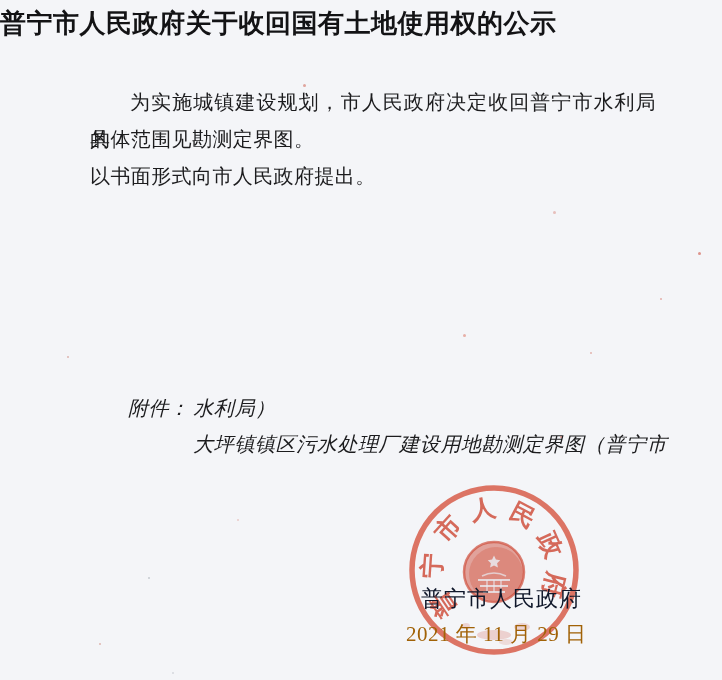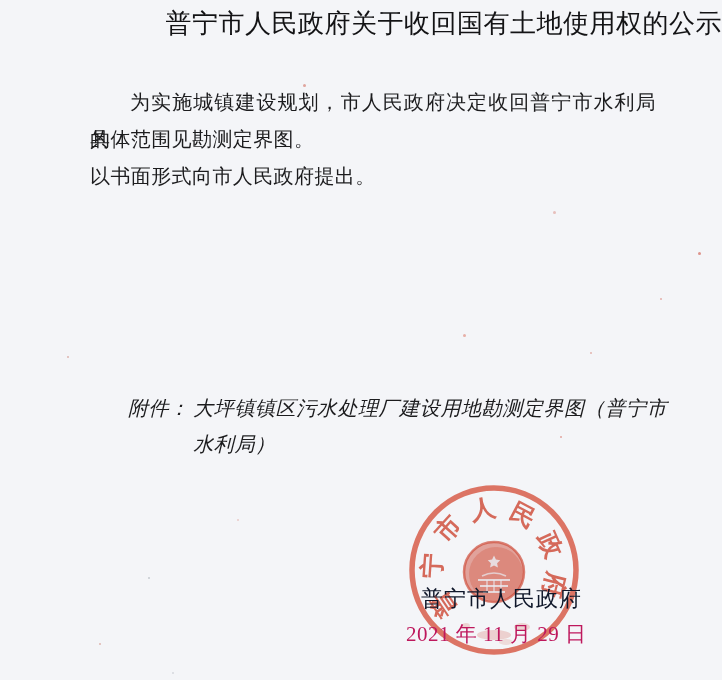--- a/index.html
+++ b/index.html
@@ -17,23 +17,23 @@
     background: var(--page-bg);
     font-family: "Liberation Serif", "DejaVu Serif", serif;
     color: var(--text);
     overflow: hidden;
   }
   .title {
     position: absolute;
     top: 6px;
     left: 0;
     right: 0;
-    text-align: right;
+    text-align: left;
     font-size: 26px;
-    font-weight: 400;
+    font-weight: 700;
     letter-spacing: 0.5px;
     color: #131315;
     white-space: nowrap;
   }
   .body-block {
     position: absolute;
     left: 90px;
     top: 84px;
     width: 566px;
     font-size: 20px;
@@ -88,21 +88,21 @@
     color: #0f172a;
     z-index: 3;
     white-space: nowrap;
   }
   .sig-date {
     position: absolute;
     left: 406px;
     top: 620px;
     font-size: 21px;
     letter-spacing: 0.5px;
-    color: #be185d;
+    color: #a16207;
     z-index: 3;
     white-space: nowrap;
   }
   .noise { position: absolute; inset: 0; z-index: 1; pointer-events: none; }
   .speck { position: absolute; border-radius: 50%; }
 </style>
 </head>
 <body>
 
 <div class="page">
@@ -111,22 +111,22 @@
 
   <div class="body-block">
     <div class="bline ind just">为实施城镇建设规划，市人民政府决定收回普宁市水利局的</div>
     <div class="bline">具体范围见勘测定界图。</div>
     <div class="bline">以书面形式向市人民政府提出。</div>
   </div>
 
   <div class="attach">
     <div class="attach-label">附件：</div>
     <div class="attach-content">
+      <div class="aline">水利局）</div>
       <div class="aline">大坪镇镇区污水处理厂建设用地勘测定界图（普宁市</div>
-      <div class="aline">水利局）</div>
     </div>
   </div>
 
   <svg class="seal" viewBox="0 0 172 172" xmlns="http://www.w3.org/2000/svg">
     <circle class="seal-ring" cx="86" cy="86" r="82"></circle>
 
     <g>
       <text class="seal-char" x="34.6" y="120.7" text-anchor="middle" dominant-baseline="central" transform="rotate(-124 34.6 120.7)" fill-opacity="0.55">普</text>
       <text class="seal-char" x="24.2" y="81.7" text-anchor="middle" dominant-baseline="central" transform="rotate(-86 24.2 81.7)">宁</text>
       <text class="seal-char" x="39.9" y="44.5" text-anchor="middle" dominant-baseline="central" transform="rotate(-48 39.9 44.5)">市</text>

